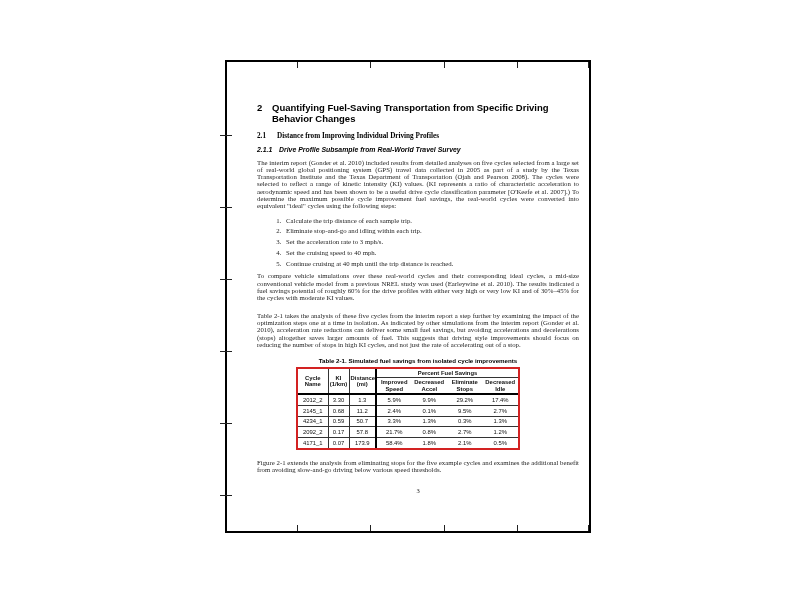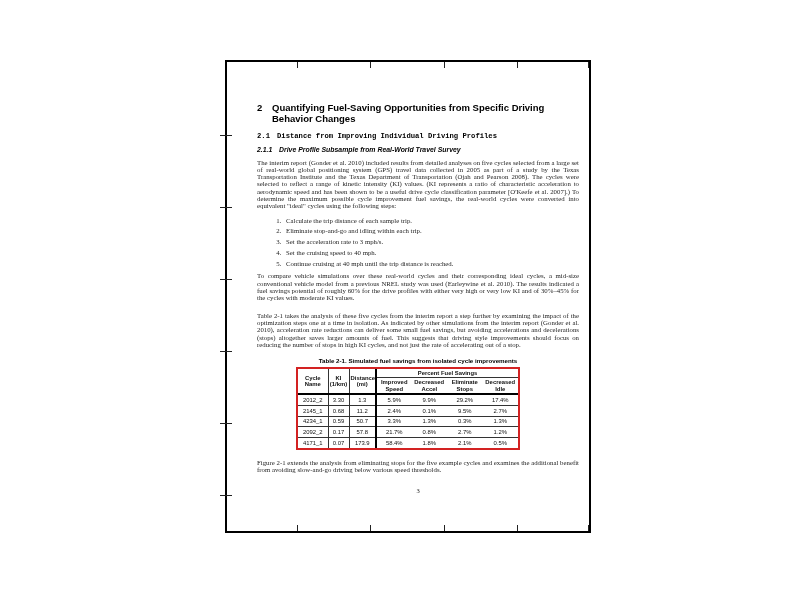--- a/index.html
+++ b/index.html
@@ -16,21 +16,21 @@
   .tick-left   { position:absolute; width:12px; height:1px;  background:#222; left:-7px; }
 
   .content { position:absolute; left:30px; top:40px; width:322px; color:#1e1e1e; }
 
   .h1 {
     display:flex; font-family:"Liberation Sans", sans-serif; font-weight:bold;
     font-size:9.5px; line-height:11px; color:#000;
   }
   .h1 .num { width:15px; flex:none; }
   .h2 {
-    display:flex; margin-top:8px; font-family:Liberation Mono, monospace;
+    display:flex; margin-top:8px; font-family:Liberation Serif, serif;
     font-weight:bold; font-size:7.2px; line-height:8.5px; color:#000;
   }
   .h2 .num { width:20px; flex:none; }
   .h3 {
     display:flex; margin-top:5px; font-family:"Liberation Sans", sans-serif;
     font-weight:bold; font-style:italic; font-size:6.9px; line-height:8px; color:#000;
   }
   .h3 .num { width:22px; flex:none; }
 
   p { margin:5px 0 0 0; font-size:6.8px; line-height:7.3px; text-align:justify; }
@@ -76,21 +76,21 @@
         <div class="tick-left" style="top: 217px;"></div>
         <div class="tick-left" style="top: 289px;"></div>
         <div class="tick-left" style="top: 361px;"></div>
         <div class="tick-left" style="top: 433px;"></div>
       </div>
 
     <div class="content">
 
       <div class="h1">
         <span class="num">2</span>
-        <span>Quantifying Fuel-Saving Opportunities from Specific Driving Behavior Changes</span>
+        <span>Quantifying Fuel-Saving Transportation from Specific Driving Behavior Changes</span>
       </div>
 
       <div class="h2">
         <span class="num">2.1</span>
         <span>Distance from Improving Individual Driving Profiles</span>
       </div>
 
       <div class="h3">
         <span class="num">2.1.1</span>
         <span>Drive Profile Subsample from Real-World Travel Survey</span>

